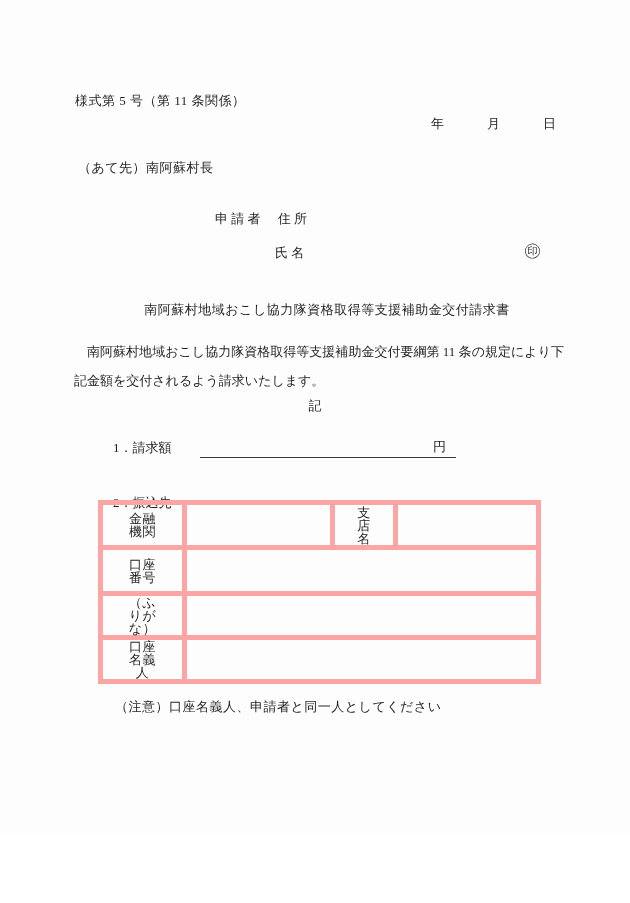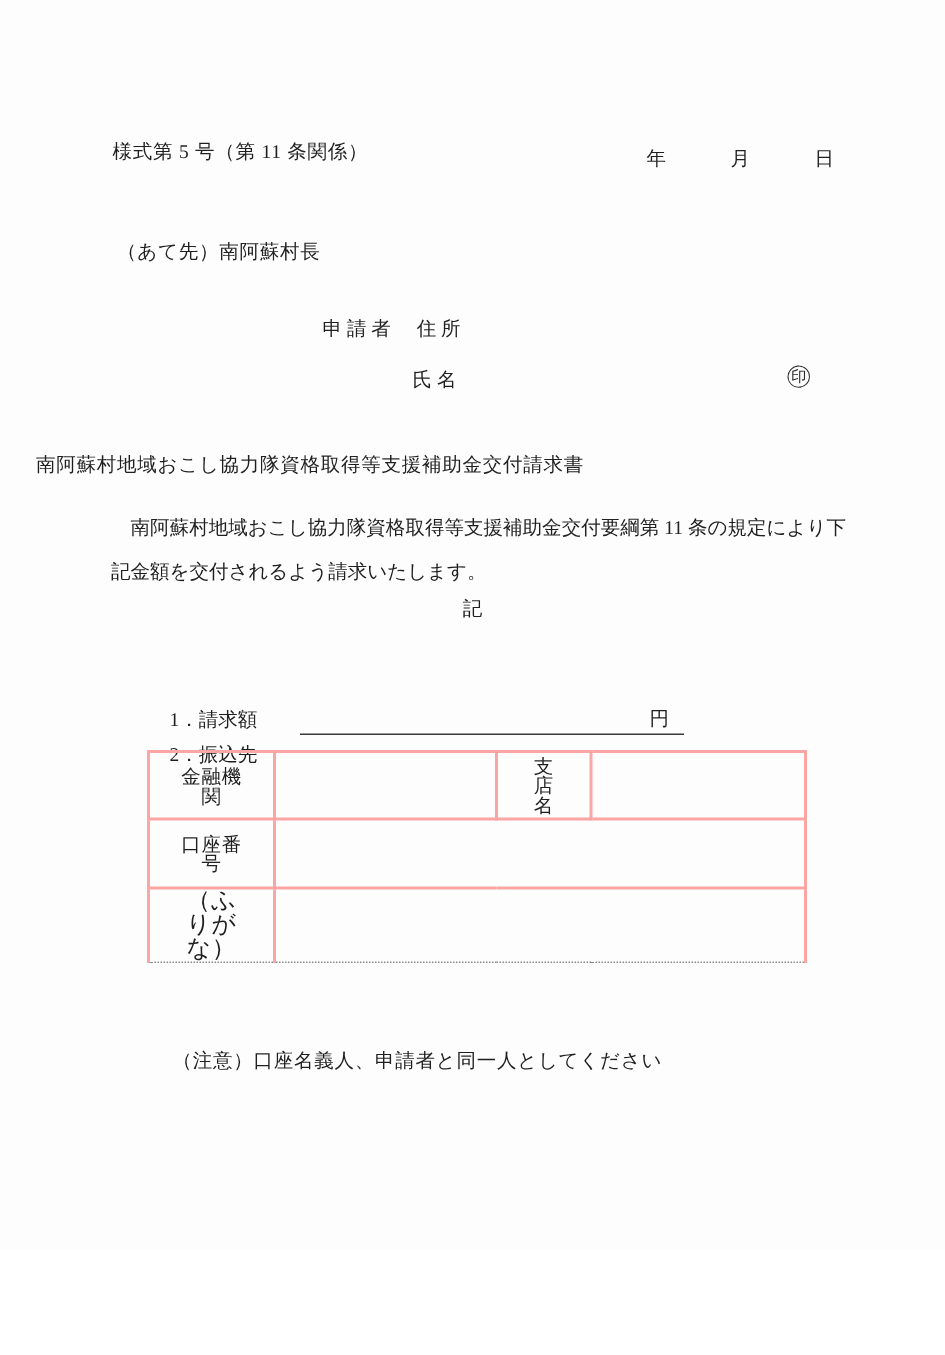--- a/index.html
+++ b/index.html
@@ -13,42 +13,42 @@
     width: 630px;
     height: 833px;
     background: #fdfdfd;
     overflow: hidden;
     font-size: 13px;
     line-height: 1.0;
   }
   .abs { position: absolute; }
 
   .form-number   { left: 75px;  top: 94px;  letter-spacing: 0.5px; }
-  .date-line     { right: 73px; top: 99px; letter-spacing: 1px; font-family: Liberation Serif, serif; }
+  .date-line     { right: 73px; top: 117px; letter-spacing: 1px; font-family: Liberation Serif, serif; }
   .addressee     { left: 78px;  top: 161px; letter-spacing: 0.5px; text-align: center; }
 
   .applicant-row-address { left: 215px; top: 212px; }
   .applicant-row-address .address-label { margin-left: 14px; margin-top: 48px; }
   .applicant-row-name    { left: 275px; top: 246px; }
   .seal          { left: 524px; top: 242px; font-size: 17px; color: #2b2b2b; }
 
   .doc-title {
     left: 0; top: 303px; width: 100%;
-    letter-spacing: 0.5px; padding-left: 24px;
+    text-align: center; letter-spacing: 0.5px; padding-left: 24px;
   }
   .body-text {
     left: 74px; top: 337px; width: 490px;
     line-height: 29px; text-align: justify;
   }
   .record-heading {
     left: 0; top: 399px; width: 100%;
     text-align: center;
   }
 
-  .claim-row { left: 0; top: 441px; width: 100%; height: 20px; margin-top: 32px; }
+  .claim-row { left: 0; top: 441px; width: 100%; height: 20px; }
   .claim-label { position: absolute; left: 113px; top: 0; }
   .claim-field {
     position: absolute; left: 200px; top: -1px;
     width: 256px; height: 18px;
     border-bottom: 1px solid #3a3a3a;
     text-align: right;
   }
   .claim-value { display: inline; }
   .claim-unit  { display: inline-block; padding-right: 10px; }
 
@@ -56,31 +56,31 @@
 
   table.bank {
     position: absolute; left: 98px; top: 500px;
     width: 438px;
     border-collapse: collapse;
     table-layout: fixed;
     font-size: 13px;
     color: #1f1f1f;
   }
   table.bank td {
-    border: 2px solid #fca5a5;
+    border: 5px solid #fca5a5;
     vertical-align: middle;
     padding: 0 20px;
   }
   td.lbl { text-align: center; letter-spacing: 0.5px; }
   tr.row-institution td { height: 45px; }
   tr.row-deposit     td { height: 44px; }
   tr.row-account     td { height: 46px; margin-left: 10px; }
   tr.row-furigana    td { height: 24px; border-bottom: 1px dotted #8a8a8a; }
   tr.row-holder      td { height: 34px; }
-  tr.row-furigana td.lbl { font-size: 16px; }
+  tr.row-furigana td.lbl { font-size: 13px; }
   td.deposit-options { text-align: center; letter-spacing: 0.5px; }
 
   .note-line { left: 115px; top: 700px; letter-spacing: 0.5px; }
 </style>
 </head>
 <body>
 
 <div class="page">
 
   <div class="abs form-number">様式第 5 号（第 11 条関係）</div>
@@ -131,18 +131,22 @@
       <td></td>
     </tr>
     <tr class="row-account">
       <td class="lbl">口座番号</td>
       <td colspan="3"></td>
     </tr>
     <tr class="row-furigana">
       <td class="lbl">（ふりがな）</td>
       <td colspan="3"></td>
     </tr>
+    <tr class="row-holder">
+      <td class="lbl">口座名義人</td>
+      <td colspan="3"></td>
+    </tr>
   </tbody>
     </table>
 
   <div class="abs note-line">（注意）口座名義人、申請者と同一人としてください</div>
 
 </div>
 
 </body></html>

